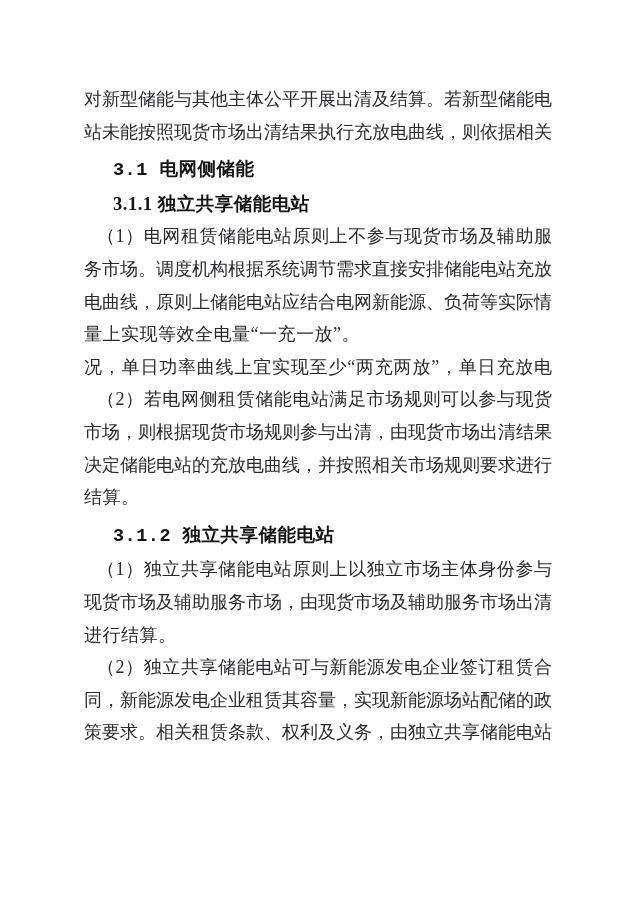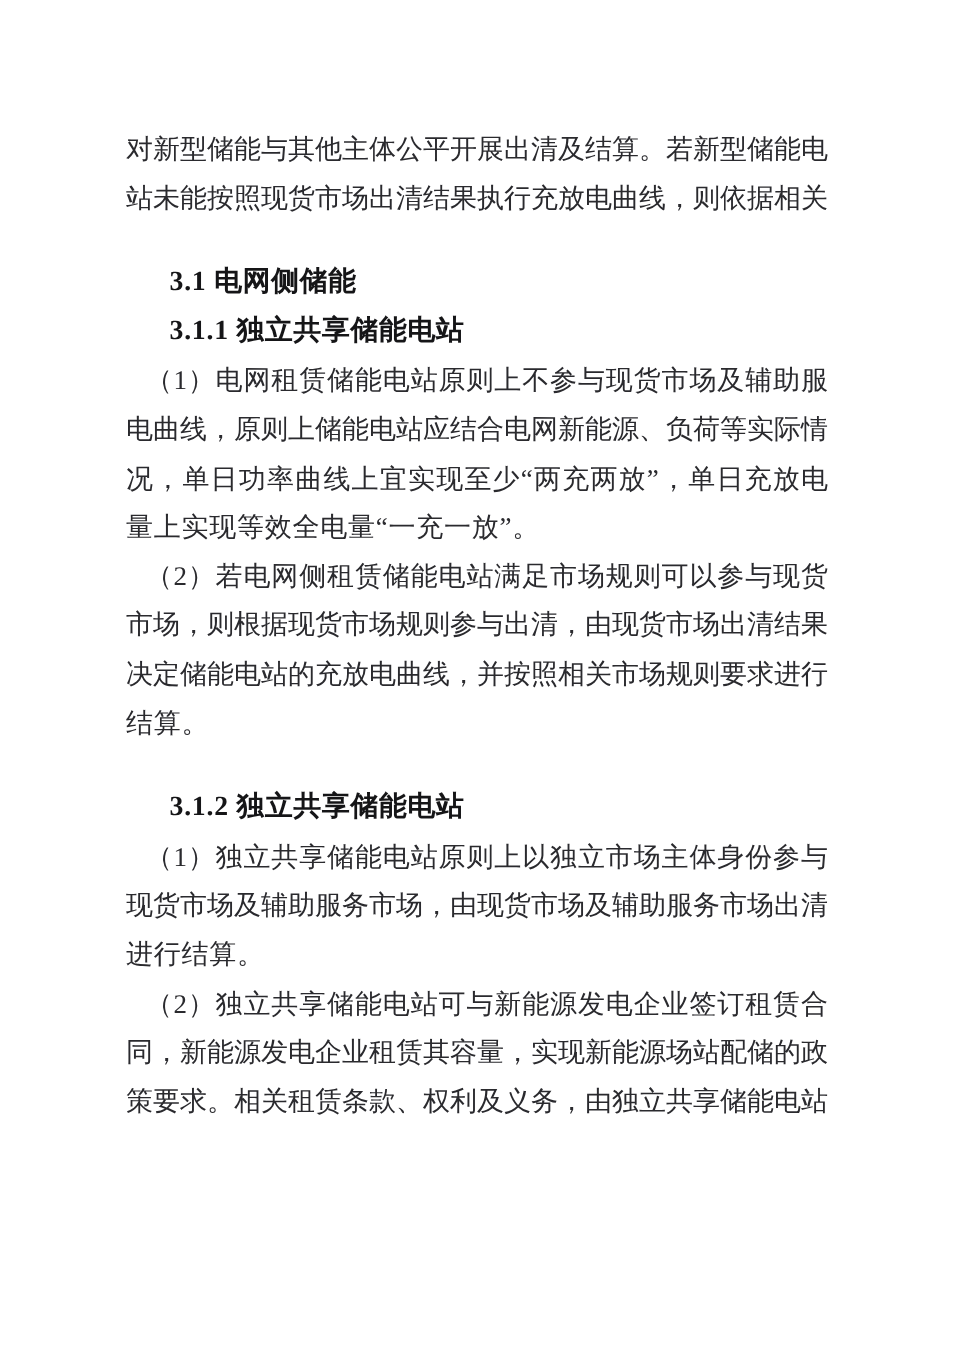--- a/index.html
+++ b/index.html
@@ -39,38 +39,39 @@
   .pindent { padding-left: 13px; }
   
   .plast { letter-spacing: 0.5px; }
   .heading {
     font-weight: bold;
     color: #151517;
     padding-left: 29px;
     font-size: 18.5px;
     letter-spacing: 0.5px;
   }
-  .gap-before { margin-top: 24px; }
+  .gap-before { margin-top: 7px; font-family: Liberation Mono, monospace; }
 </style>
 </head>
 <body>
 
 <div class="page">
   <div class="text-block">
 
     <div class="line just">对新型储能与其他主体公平开展出清及结算。若新型储能电</div>
     <div class="line just">站未能按照现货市场出清结果执行充放电曲线，则依据相关</div>
 
     <div class="line heading gap-before">3.1 电网侧储能</div>
     <div class="line heading">3.1.1 独立共享储能电站</div>
 
     <div class="line just pindent">（1）电网租赁储能电站原则上不参与现货市场及辅助服</div>
+    <div class="line just">务市场。调度机构根据系统调节需求直接安排储能电站充放</div>
     <div class="line just">电曲线，原则上储能电站应结合电网新能源、负荷等实际情</div>
+    <div class="line plast">量上实现等效全电量“一充一放”。</div>
     <div class="line just">况，单日功率曲线上宜实现至少“两充两放”，单日充放电</div>
-    <div class="line plast">量上实现等效全电量“一充一放”。</div>
 
     <div class="line just pindent">（2）若电网侧租赁储能电站满足市场规则可以参与现货</div>
     <div class="line just">市场，则根据现货市场规则参与出清，由现货市场出清结果</div>
     <div class="line just">决定储能电站的充放电曲线，并按照相关市场规则要求进行</div>
     <div class="line plast">结算。</div>
 
     <div class="line heading gap-before">3.1.2 独立共享储能电站</div>
 
     <div class="line just pindent">（1）独立共享储能电站原则上以独立市场主体身份参与</div>
     <div class="line just">现货市场及辅助服务市场，由现货市场及辅助服务市场出清</div>

